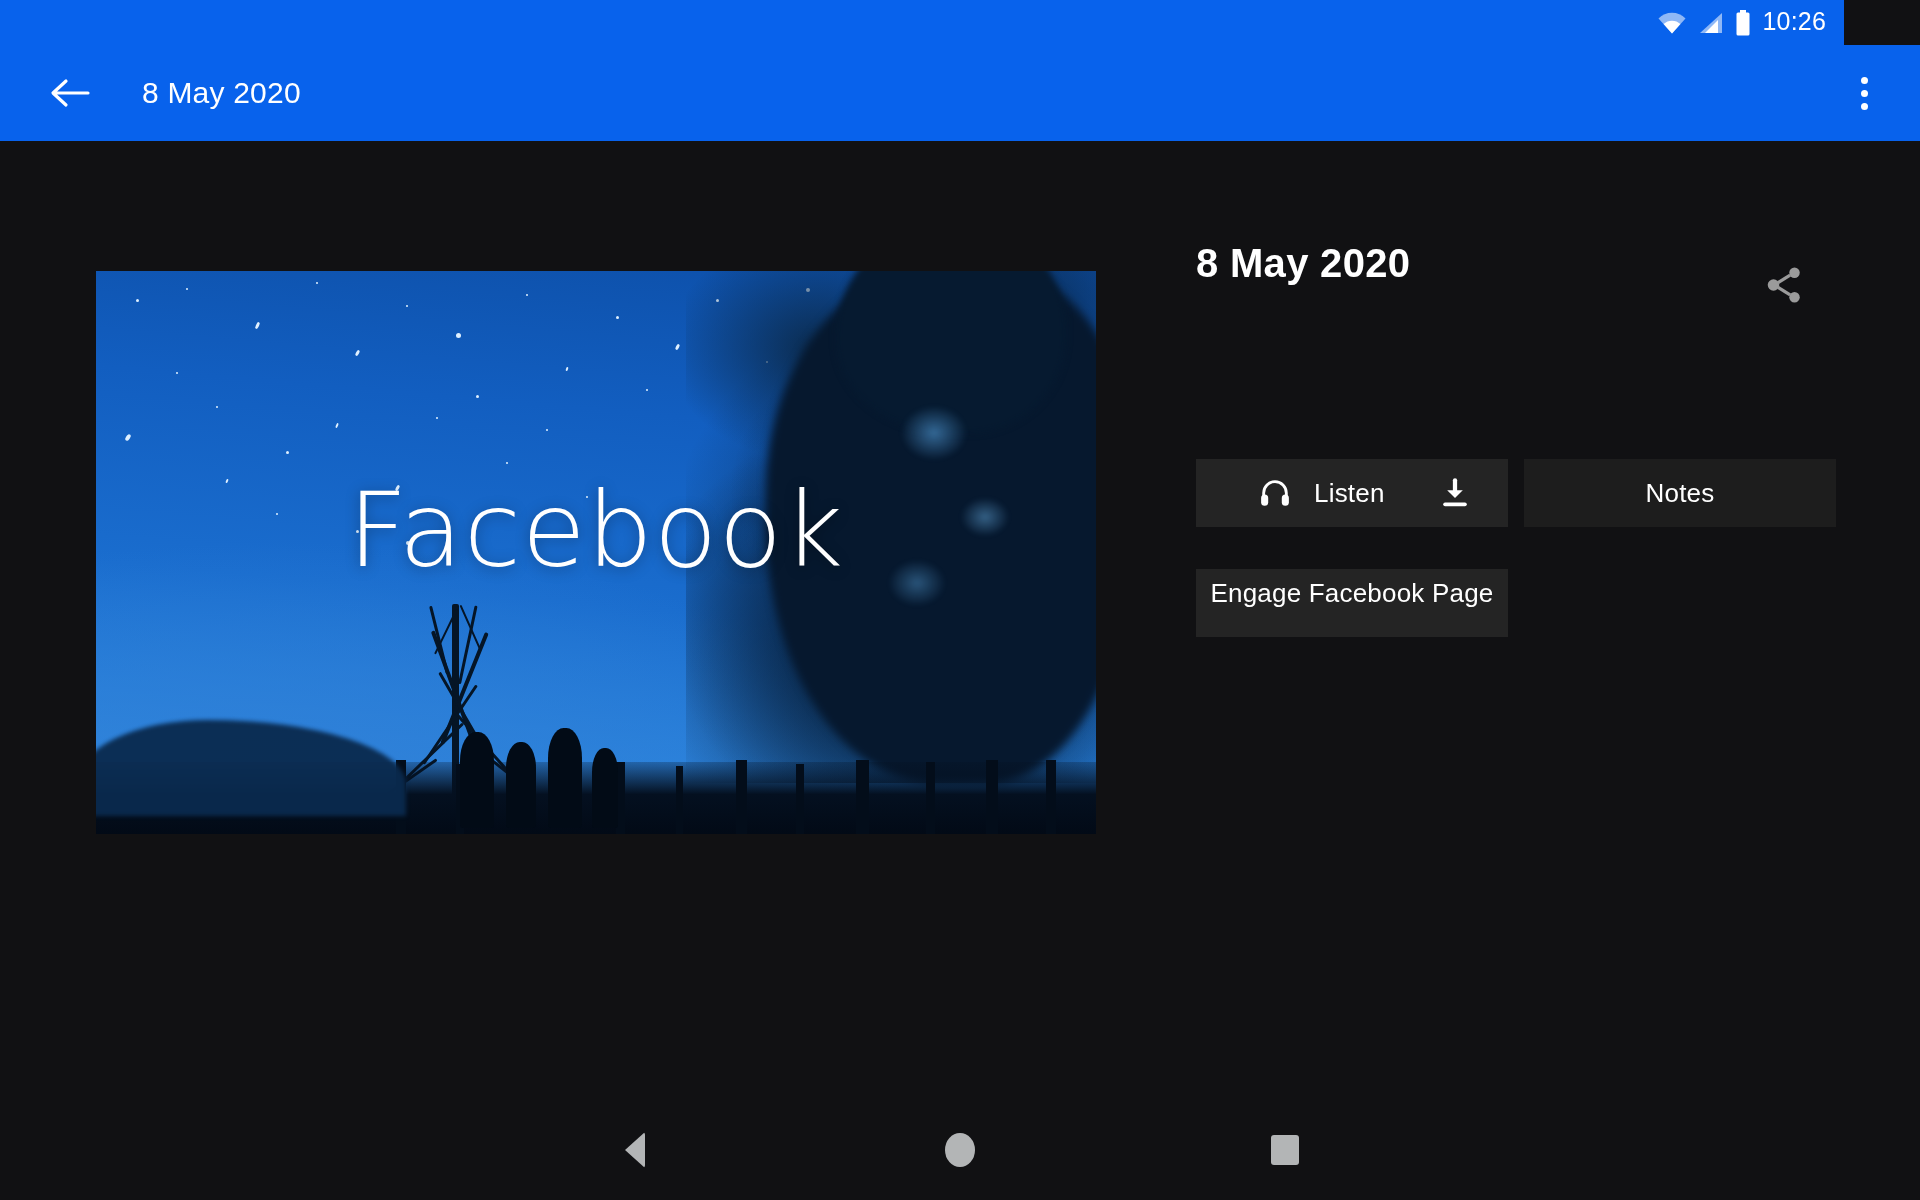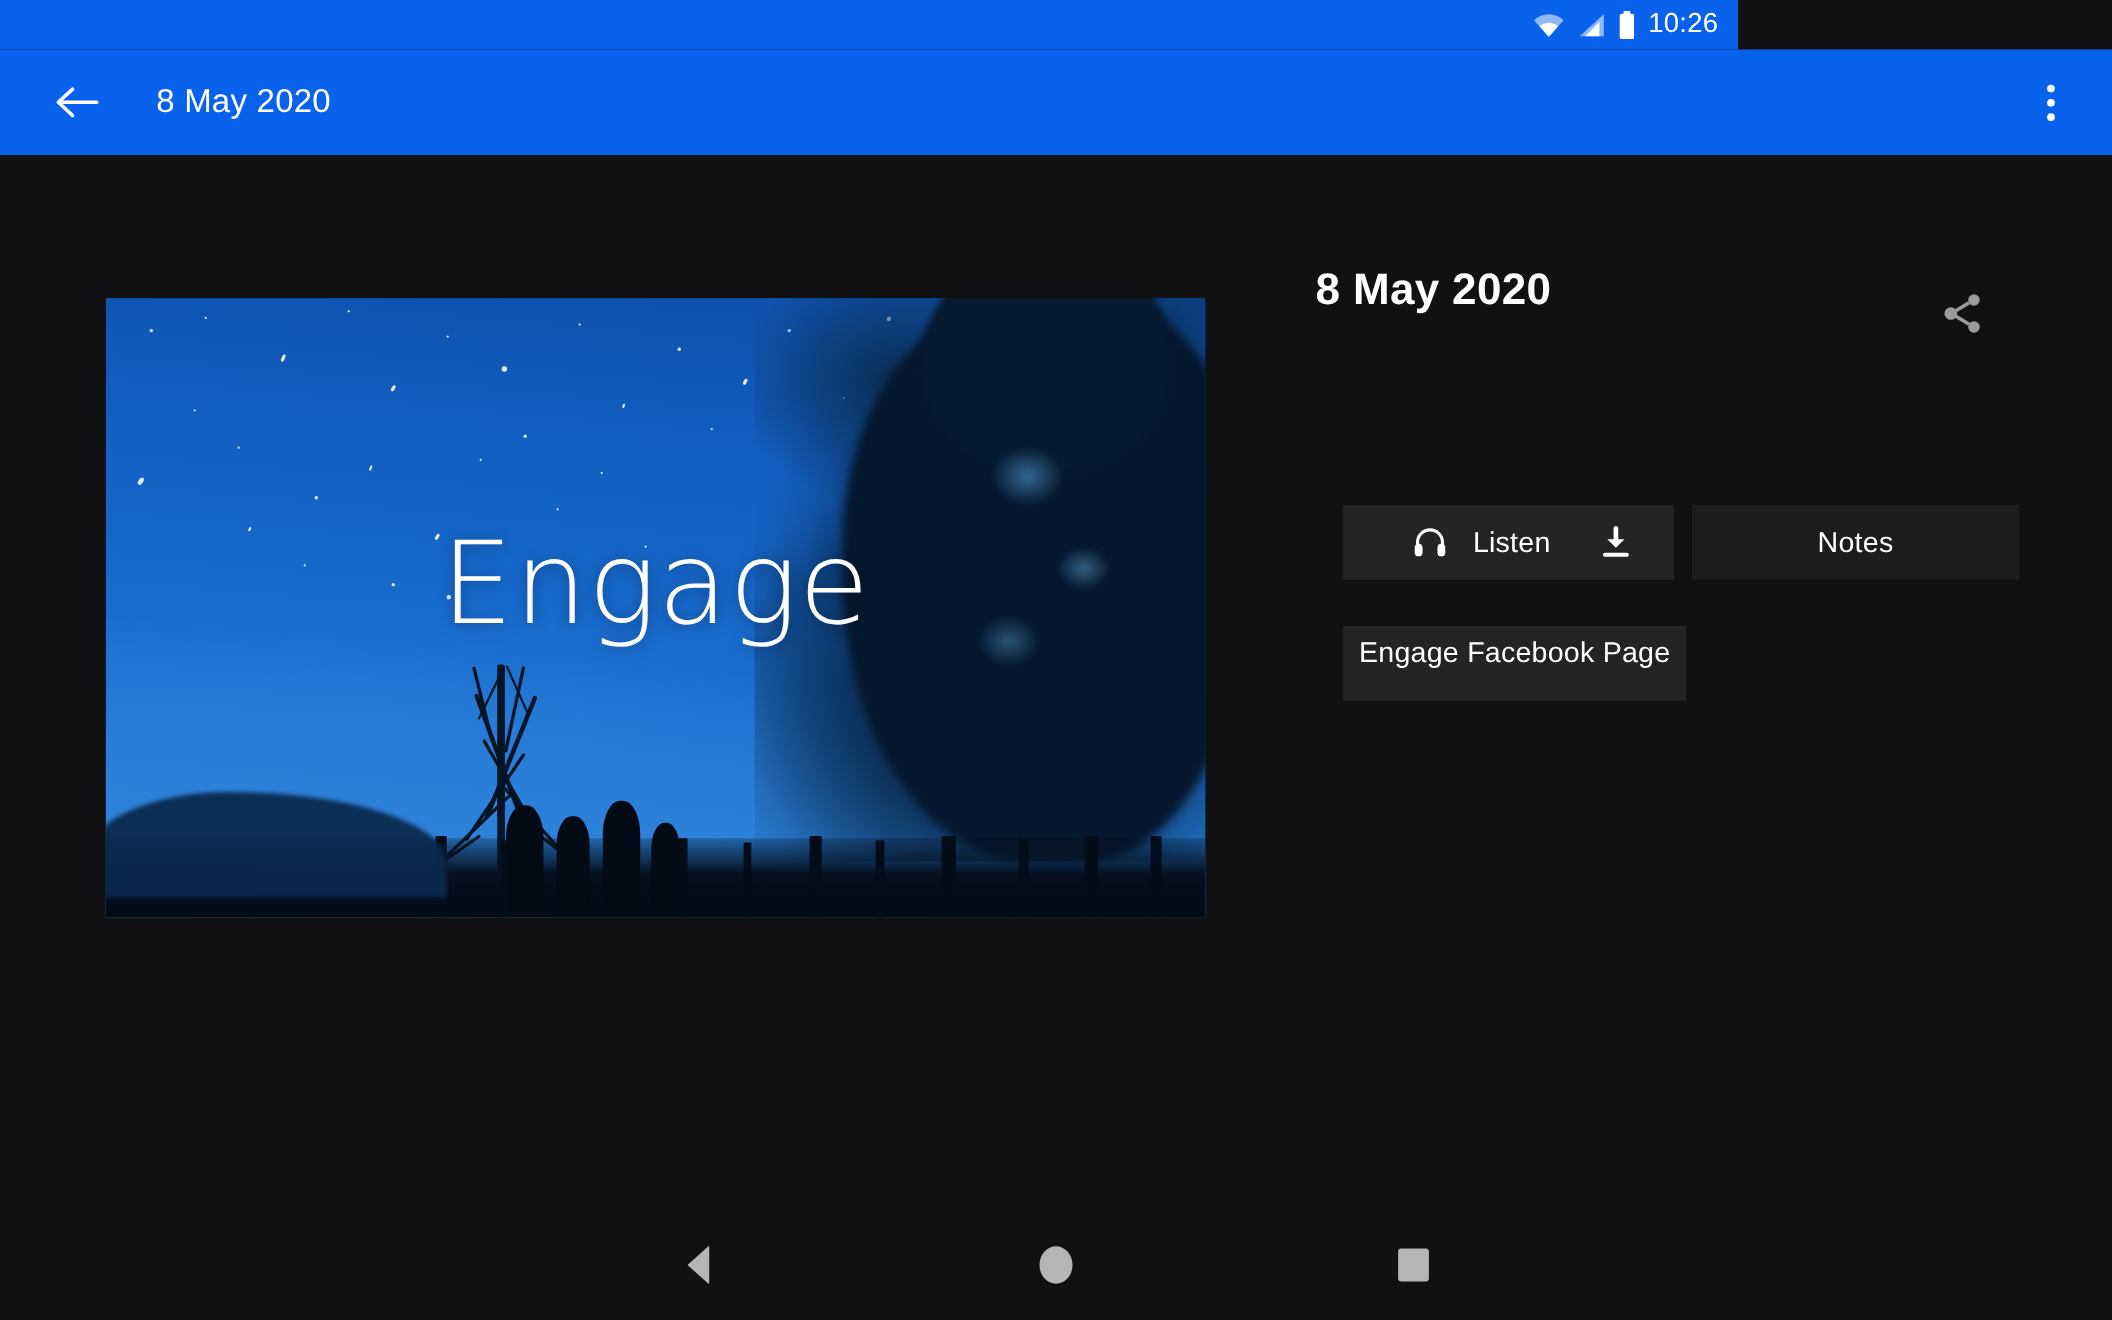--- a/index.html
+++ b/index.html
@@ -5,21 +5,21 @@
   * { margin:0; padding:0; box-sizing:border-box; }
   html,body { width:1920px; height:1200px; overflow:hidden; }
   body {
     background:#111113;
     font-family:"Liberation Sans", sans-serif;
     -webkit-font-smoothing:antialiased;
   }
 
   
   .status-bar{
-    position:absolute; top:0; left:0; width:1580px; height:45px;
+    position:absolute; top:0; left:0; width:1844px; height:45px;
     background:#0862ec;
     display:flex; align-items:center; justify-content:flex-end;
     padding-right:18px; gap:11px;
   }
   .status-icon{ display:flex; align-items:center; }
   .status-time{
     color:#ffffff; font-size:25px; letter-spacing:.2px; line-height:1;
     padding-bottom:2px;
   }
 
@@ -123,21 +123,21 @@
     position:absolute; left:0; top:100px; color:#ffffff;
     font-size:40px; font-weight:bold; letter-spacing:.3px;
   }
   .share-btn{
     position:absolute; right:100px; top:108px;
     width:72px; height:72px; display:flex; align-items:center; justify-content:center;
     cursor:pointer;
   }
 
   .btn-grid{ position:absolute; left:0; top:318px; width:640px; }
-  .btn-row{ display:flex; gap:16px; margin-bottom:42px;margin-left:25px; }
+  .btn-row{ display:flex; gap:16px; margin-bottom:42px; }
   .action-btn{
     width:312px; height:68px; border:none; cursor:pointer;
     display:flex; align-items:center; justify-content:center;
     color:#ffffff; font-size:26px; font-family:"Liberation Sans", sans-serif;
     letter-spacing:.2px; overflow:hidden; position:relative; padding:0 12px;
   }
   .btn-dark{ background:#242424;justify-content:flex-end; }
   .btn-darker{ background:#1d1d1d; }
   .btn-listen{ justify-content:flex-start; padding-left:62px; gap:22px; }
   .btn-listen .dl{ position:absolute; right:36px; top:50%; transform:translateY(-50%);}
@@ -275,21 +275,21 @@
     </div>
     <div class="hill"></div>
 
     <div class="people">
       <div class="person" style="left:4px;width:34px;height:96px;"></div>
       <div class="person" style="left:50px;width:30px;height:86px;"></div>
       <div class="person" style="left:92px;width:34px;height:100px;"></div>
       <div class="person" style="left:136px;width:26px;height:80px;"></div>
     </div>
 
-    <div class="video-caption">Engage</div>
+    <div class="video-caption">Facebook</div>
   </div>
 
   <div class="panel">
     <div class="panel-title">8 May 2020</div>
 
     <div class="share-btn">
       <svg width="42" height="42" viewBox="0 0 24 24">
         <circle cx="18" cy="5" r="3" fill="#9b9b9b"></circle>
         <circle cx="18" cy="19" r="3" fill="#9b9b9b"></circle>
         <circle cx="6" cy="12" r="3.3" fill="#9b9b9b"></circle>

